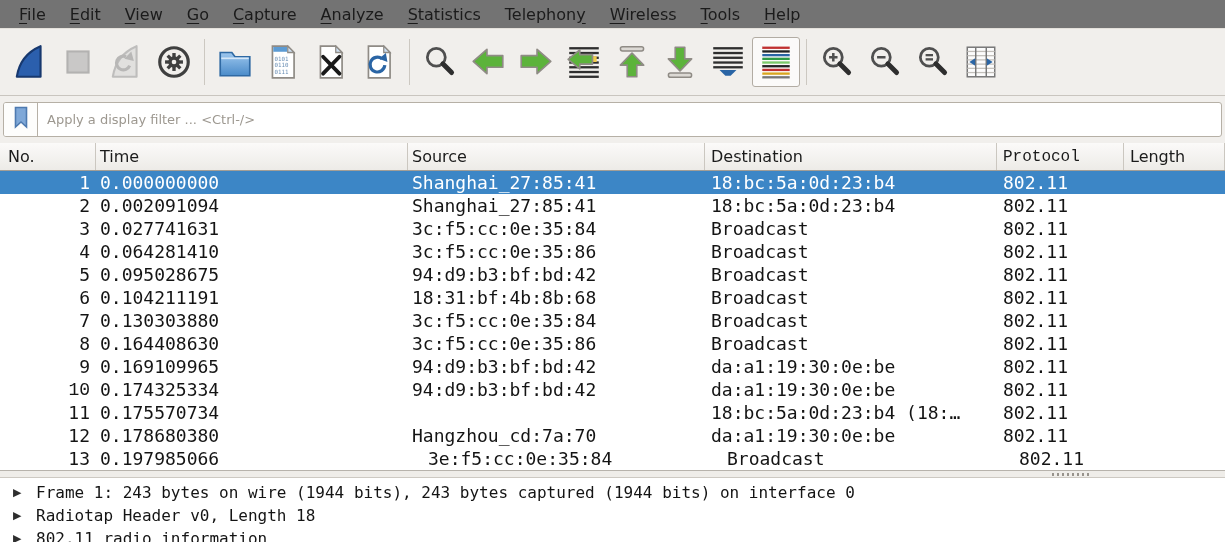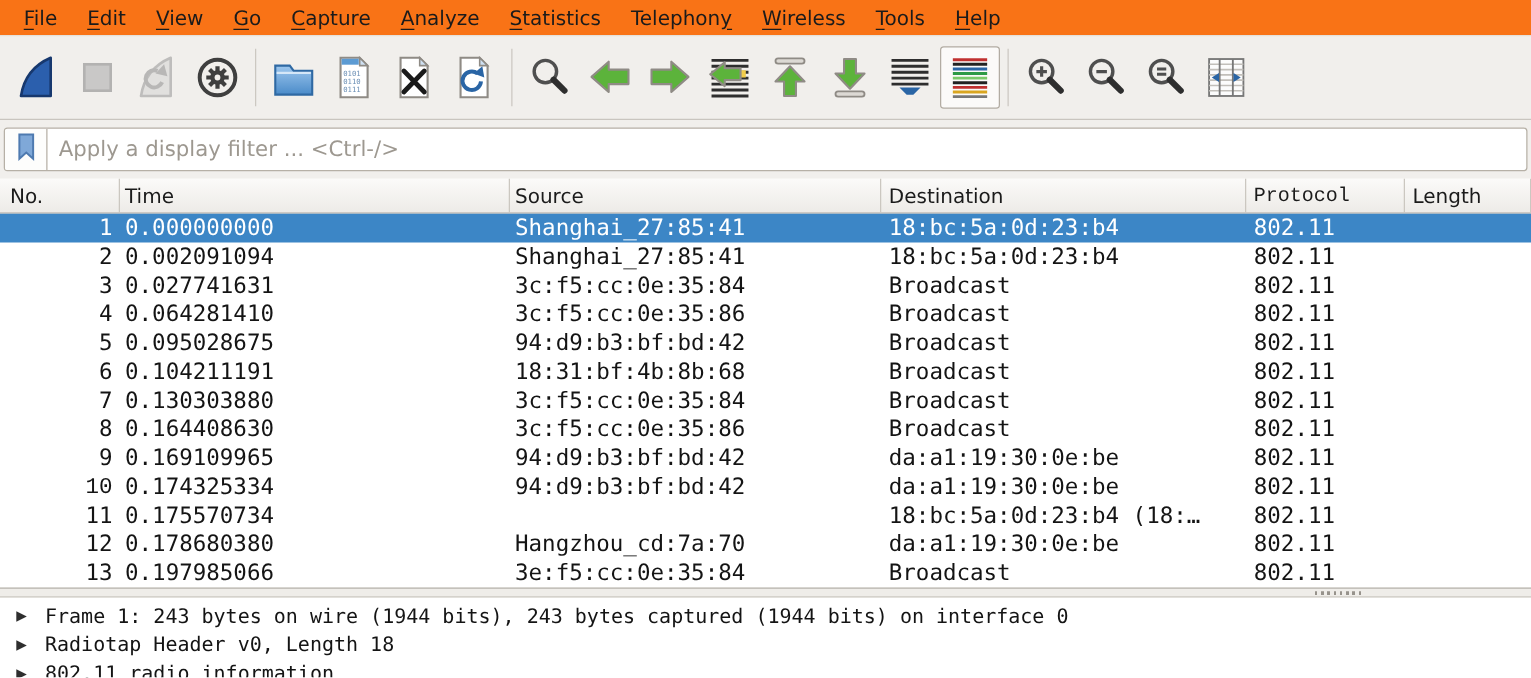--- a/index.html
+++ b/index.html
@@ -2,41 +2,41 @@
 <html><head>
 <meta charset="utf-8">
 <style>
   html,body{margin:0;padding:0}
   body{
     width:1225px;height:542px;overflow:hidden;background:#fff;
     font-family:"DejaVu Sans","Liberation Sans",sans-serif;
     -webkit-font-smoothing:antialiased;
   }
   
-  .menubar{height:29px;background:#f97316;display:flex;align-items:center;
+  .menubar{height:29px;background:#737373;display:flex;align-items:center;
     padding-left:7px;border-bottom:1px solid #e4e1db;box-sizing:border-box}
   .menu-item{padding:2px 12px;font-size:16px;color:#1b1b1b;white-space:nowrap;cursor:default}
   .menu-item u{text-decoration:underline;text-underline-offset:2.5px}
   
   .toolbar{height:67px;background:#f1efec;display:flex;align-items:center;
     padding:0 6px;border-bottom:1px solid #c9c5bf;box-sizing:border-box}
   .tbtn{width:46px;height:48px;display:flex;align-items:center;justify-content:center;
     border:1px solid transparent;border-radius:3px;flex:none}
   .tbtn.disabled{opacity:.55;filter:grayscale(1)}
   .tbtn.pressed{background:#fbfaf9;border-color:#b2aca3}
   .tbtn .ic{display:flex}
   .tsep{width:1px;height:46px;background:#ccc8c1;margin:0 6px;flex:none}
   
   .filterbar{height:47px;background:#f1efec;display:flex;align-items:center;
     padding:0 3px;box-sizing:border-box}
   .filter-field{flex:1;height:33px;background:#fff;border:1px solid #b6b0a6;
     border-radius:3px;display:flex;align-items:stretch;overflow:hidden}
   .bookmark-btn{width:33px;border-right:1px solid #b6b0a6;display:flex;
     align-items:center;justify-content:center;background:#fdfdfc;flex:none}
-  .filter-input{flex:1;border:none;outline:none;font-size:17px;color:#222;
+  .filter-input{flex:1;border:none;outline:none;font-size:13px;color:#222;
     padding:0 9px;background:transparent;font-family:"DejaVu Sans","Liberation Sans",sans-serif}
   .filter-input::placeholder{color:#9d9890;opacity:1}
   
   .phead{display:flex;height:28px;background:linear-gradient(#fbfaf9,#edebe7);
     border-bottom:1px solid #a39e96;box-sizing:border-box;font-size:16px;color:#1b1b1b}
   .phcell{box-sizing:border-box;border-right:1px solid #cbc7c0;display:flex;
     align-items:center;padding-left:6px;overflow:hidden;white-space:nowrap;flex:none}
   .phcell.c-no{padding-left:8px}
   .phcell.c-time,.phcell.c-source{padding-left:4px}
   .rows{background:#fff}
@@ -420,21 +420,21 @@
         <div class="pcell c-no" style="width: 96px;">12</div>
         <div class="pcell c-time" style="width: 312px;">0.178680380</div>
         <div class="pcell c-source" style="width: 297px;">Hangzhou_cd:7a:70</div>
         <div class="pcell c-destination" style="width: 292px;">da:a1:19:30:0e:be</div>
         <div class="pcell c-protocol" style="width: 127px;">802.11</div>
         <div class="pcell c-length" style="width: 101px;"></div>
       </div>
       <div class="prow">
         <div class="pcell c-no" style="width: 96px;">13</div>
         <div class="pcell c-time" style="width: 312px;">0.197985066</div>
-        <div class="pcell c-source" style="width: 297px;">3e:f5:cc:0e:35:84</div>
+        <div class="pcell c-source" style="width: 297px; margin-left: 16px;">3e:f5:cc:0e:35:84</div>
         <div class="pcell c-destination" style="width: 292px;">Broadcast</div>
         <div class="pcell c-protocol" style="width: 127px;">802.11</div>
         <div class="pcell c-length" style="width: 101px;"></div>
       </div>
     </div>
 </div>
 
 <div class="splitter">
   <div class="grip"></div>
 </div>

